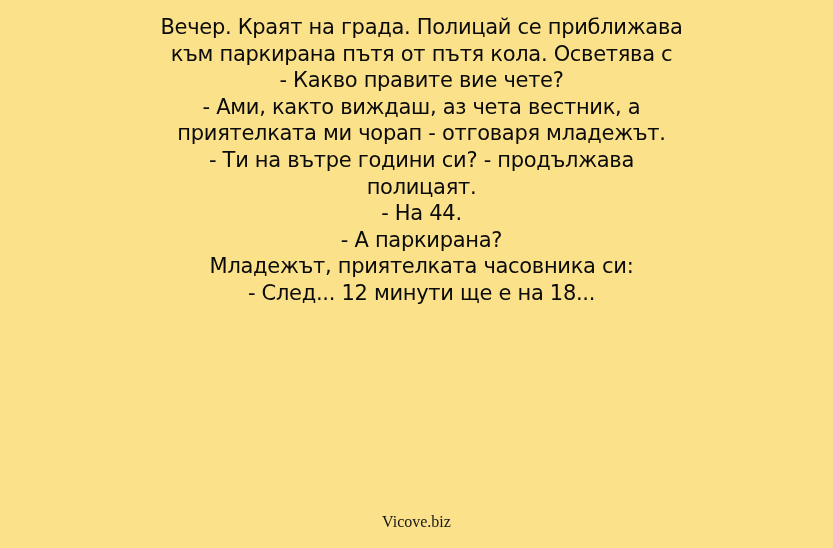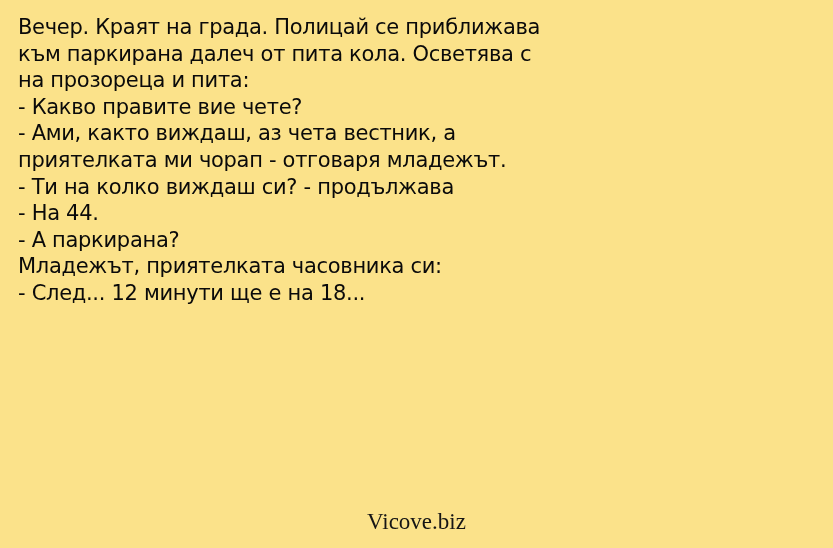--- a/index.html
+++ b/index.html
@@ -1,15 +1,15 @@
 <!DOCTYPE html>
 <html><head>
   <meta charset="utf-8">
   <style>
-    * { margin: 0; padding: 0; box-sizing: border-box; }
+    * { margin: 0; padding: 0; box-sizing: border-box; text-align: center; }
     html, body {
       width: 833px;
       height: 548px;
       overflow: hidden;
     }
     body {
       background: #fbe28a;
       position: relative;
       font-family: "DejaVu Sans", sans-serif;
     }
@@ -28,34 +28,34 @@
       white-space: nowrap;
     }
     .footer {
       position: absolute;
       left: 0;
       right: 0;
       bottom: 13px;
       text-align: center;
       color: #151515;
       font-family: "Liberation Serif", "DejaVu Serif", serif;
-      font-size: 23px;
+      font-size: 16px;
       line-height: 26px;
     }
   </style>
 </head>
 <body>
 
 <div class="joke">
   <div class="line">Вечер. Краят на града. Полицай се приближава</div>
-  <div class="line">към паркирана далеч от пита кола. Осветява с</div>
-  <div class="line">на прозореца и пита:</div>
+  <div class="line">към паркирана пътя от пътя кола. Осветява с</div>
   <div class="line">- Какво правите вие чете?</div>
   <div class="line">- Ами, както виждаш, аз чета вестник, а</div>
   <div class="line">приятелката ми чорап - отговаря младежът.</div>
-  <div class="line">- Ти на колко виждаш си? - продължава</div>
+  <div class="line">- Ти на вътре години си? - продължава</div>
+  <div class="line">полицаят.</div>
   <div class="line">- На 44.</div>
   <div class="line">- А паркирана?</div>
   <div class="line">Младежът, приятелката часовника си:</div>
   <div class="line">- След... 12 минути ще е на 18...</div>
 </div>
 
 <div class="footer">Vicove.biz</div>
 
 </body></html>

